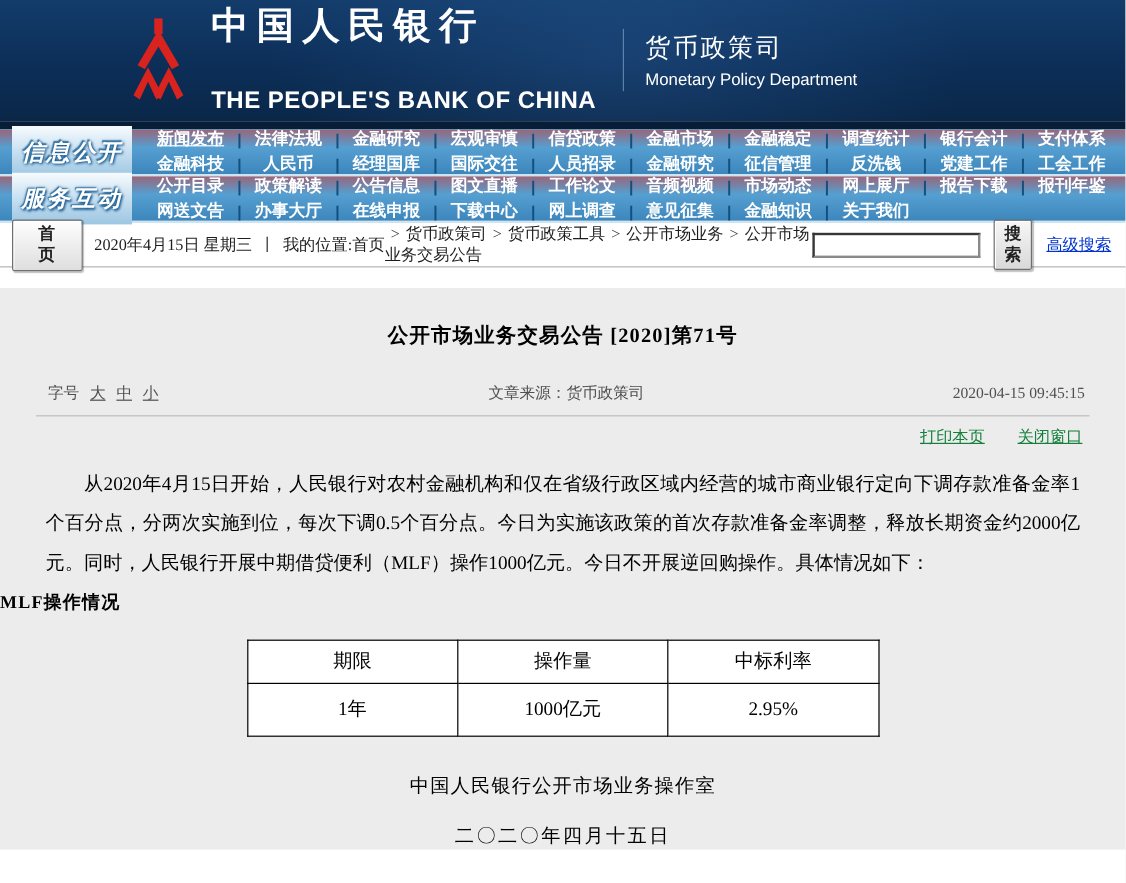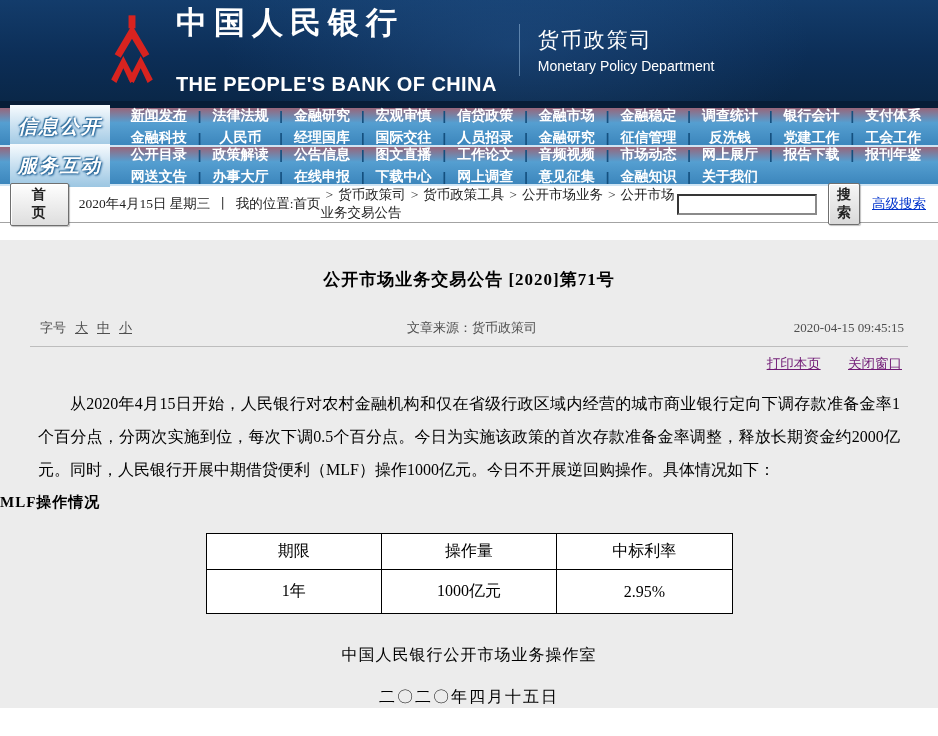--- a/index.html
+++ b/index.html
@@ -94,21 +94,21 @@
   .article-title { text-align:center; font-size:17px; font-weight:bold; margin:0; padding-top:28px; letter-spacing:1px; }
   .meta-row {
     margin:28px 30px 0; padding-bottom:9px; border-bottom:1px solid #bdbdbd;
     display:flex; align-items:center; font-size:13px; color:#4f4f4f;
   }
   .meta-left { flex:1; padding-left:10px; }
   .meta-center { flex:1.2; text-align:center; }
   .meta-right { flex:1; text-align:right; padding-right:4px; }
   .size-link { margin-left:9px; color:#4f4f4f; text-decoration:underline; cursor:pointer; }
   .print-row { margin:8px 36px 0; text-align:right; font-size:13.5px; }
-  .print-row a { color:#701a75; text-decoration:underline; margin-left:24px; cursor:pointer; }
+  .print-row a { color:#15803d; text-decoration:underline; margin-left:24px; cursor:pointer; }
   .body-text { margin:14px 38px 0; font-size:16px; line-height:33px; text-align:justify; text-indent:2em; }
   .table-title { font-weight:bold; font-size:15px; margin-top:7px; letter-spacing:1px; }
   table.mlf { border-collapse:collapse; margin:21px auto 0; width:527px; table-layout:fixed; }
   table.mlf th, table.mlf td {
     border:1px solid #000; background:#fff; text-align:center; font-weight:normal; font-size:16px;
   }
   table.mlf th { height:36px; }
   table.mlf td { height:44px; }
   .signature { text-align:center; margin-top:31px; font-size:16px; letter-spacing:1px; }
   .sign-date { text-align:center; margin-top:21px; font-size:16px; letter-spacing:2px; }

